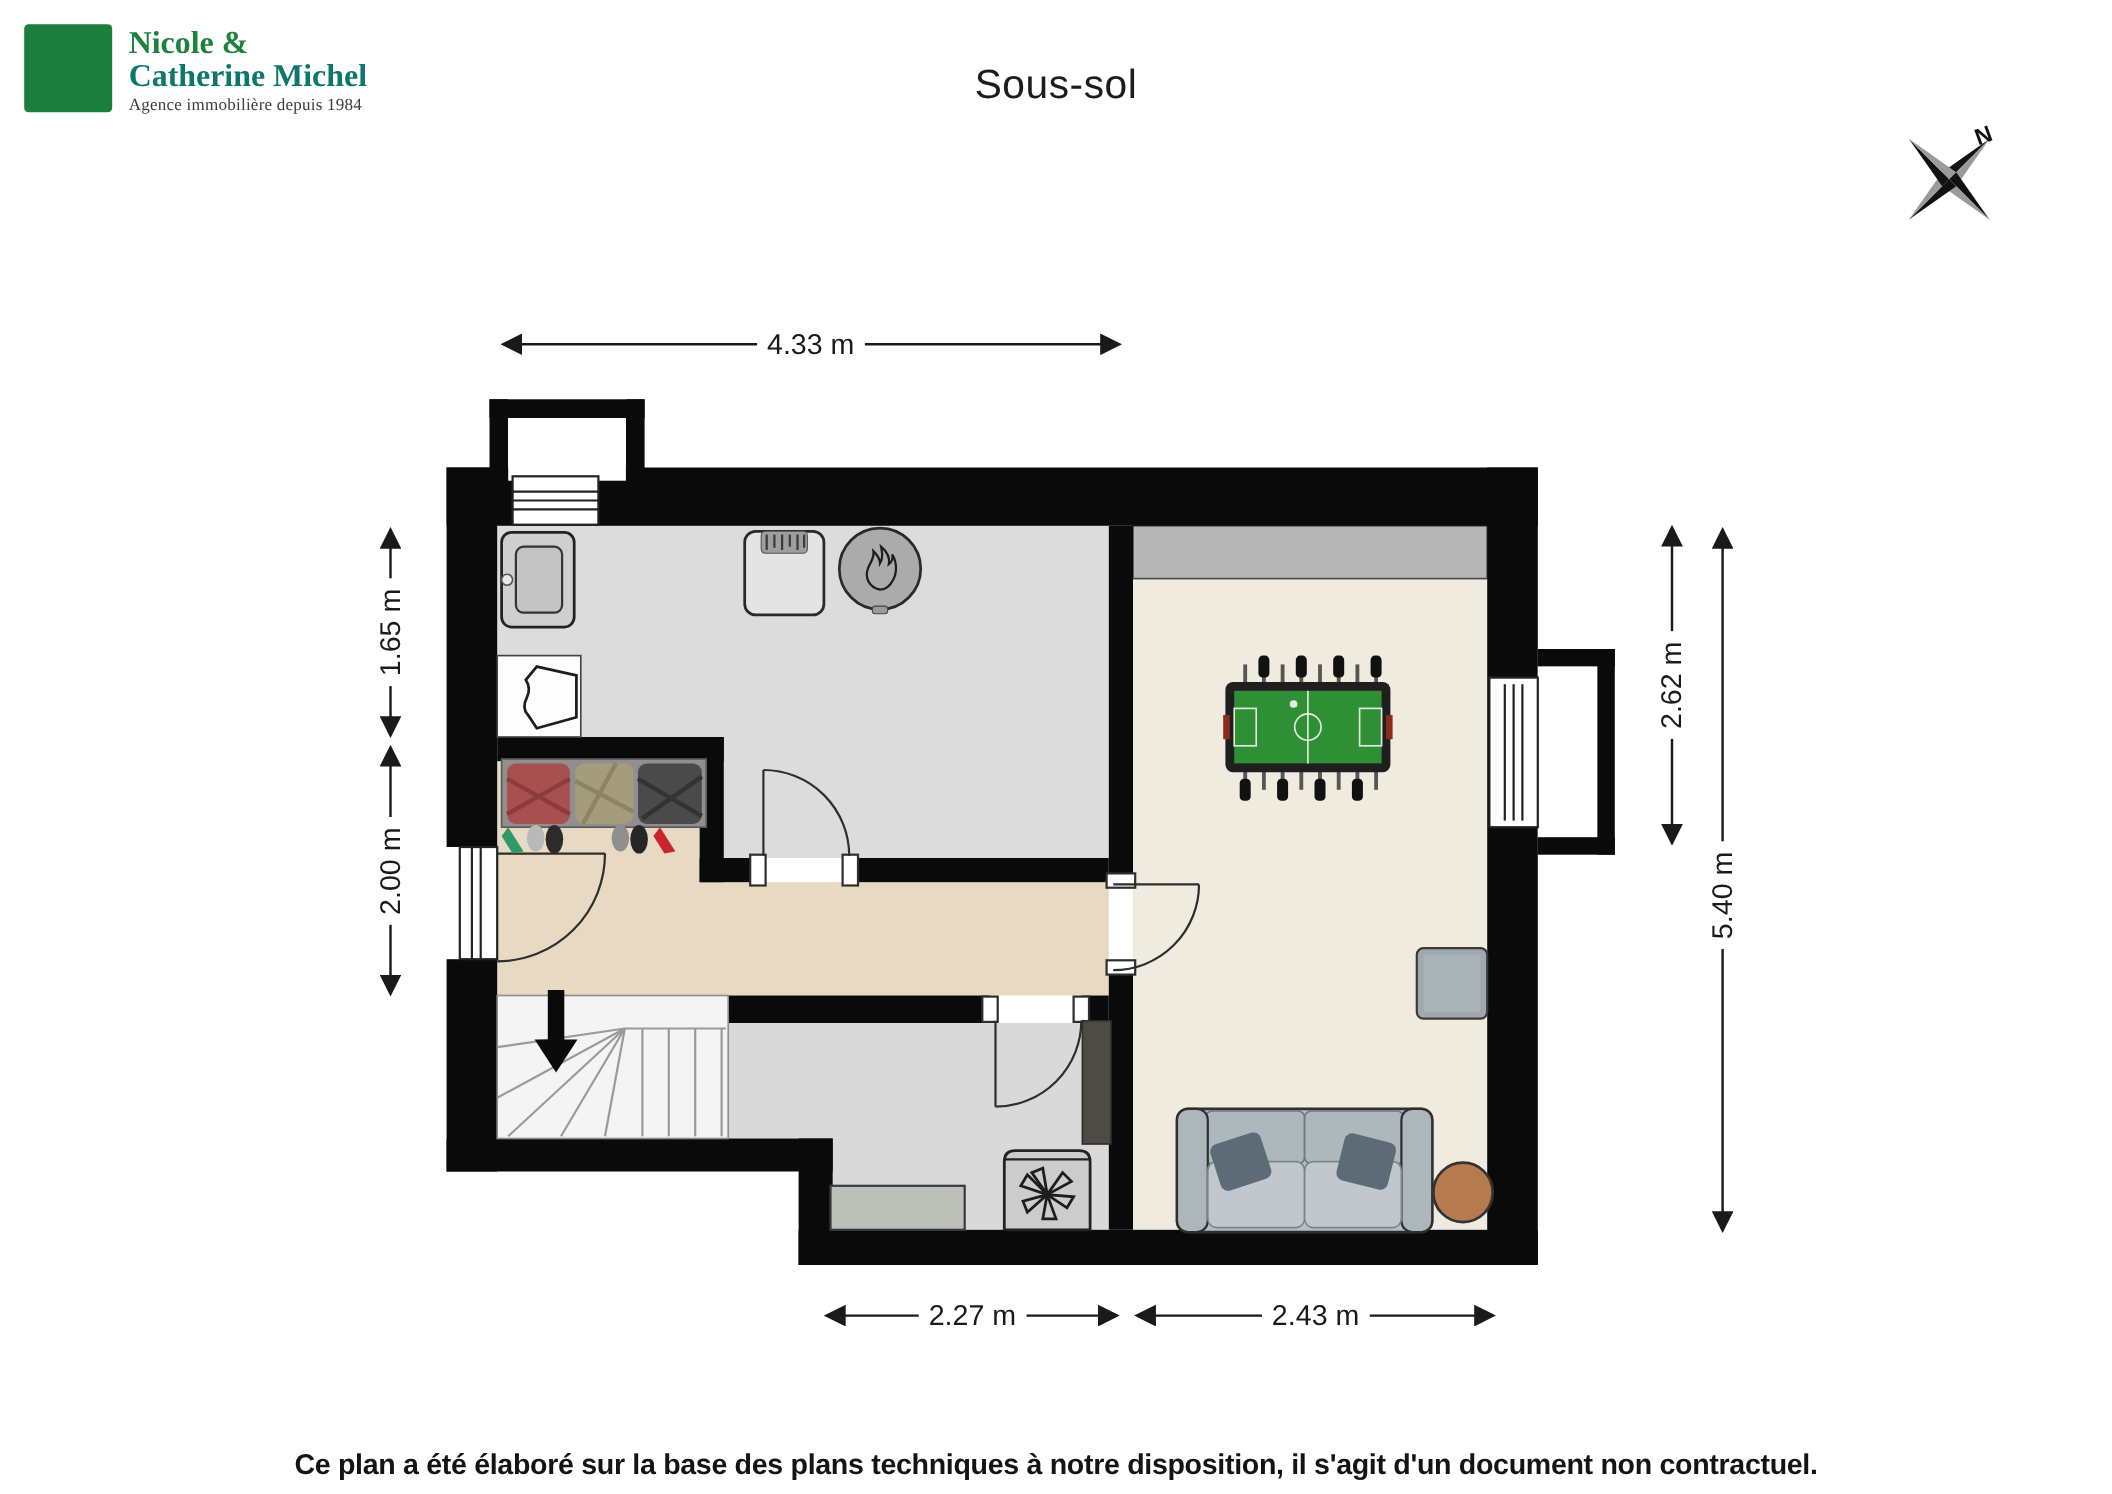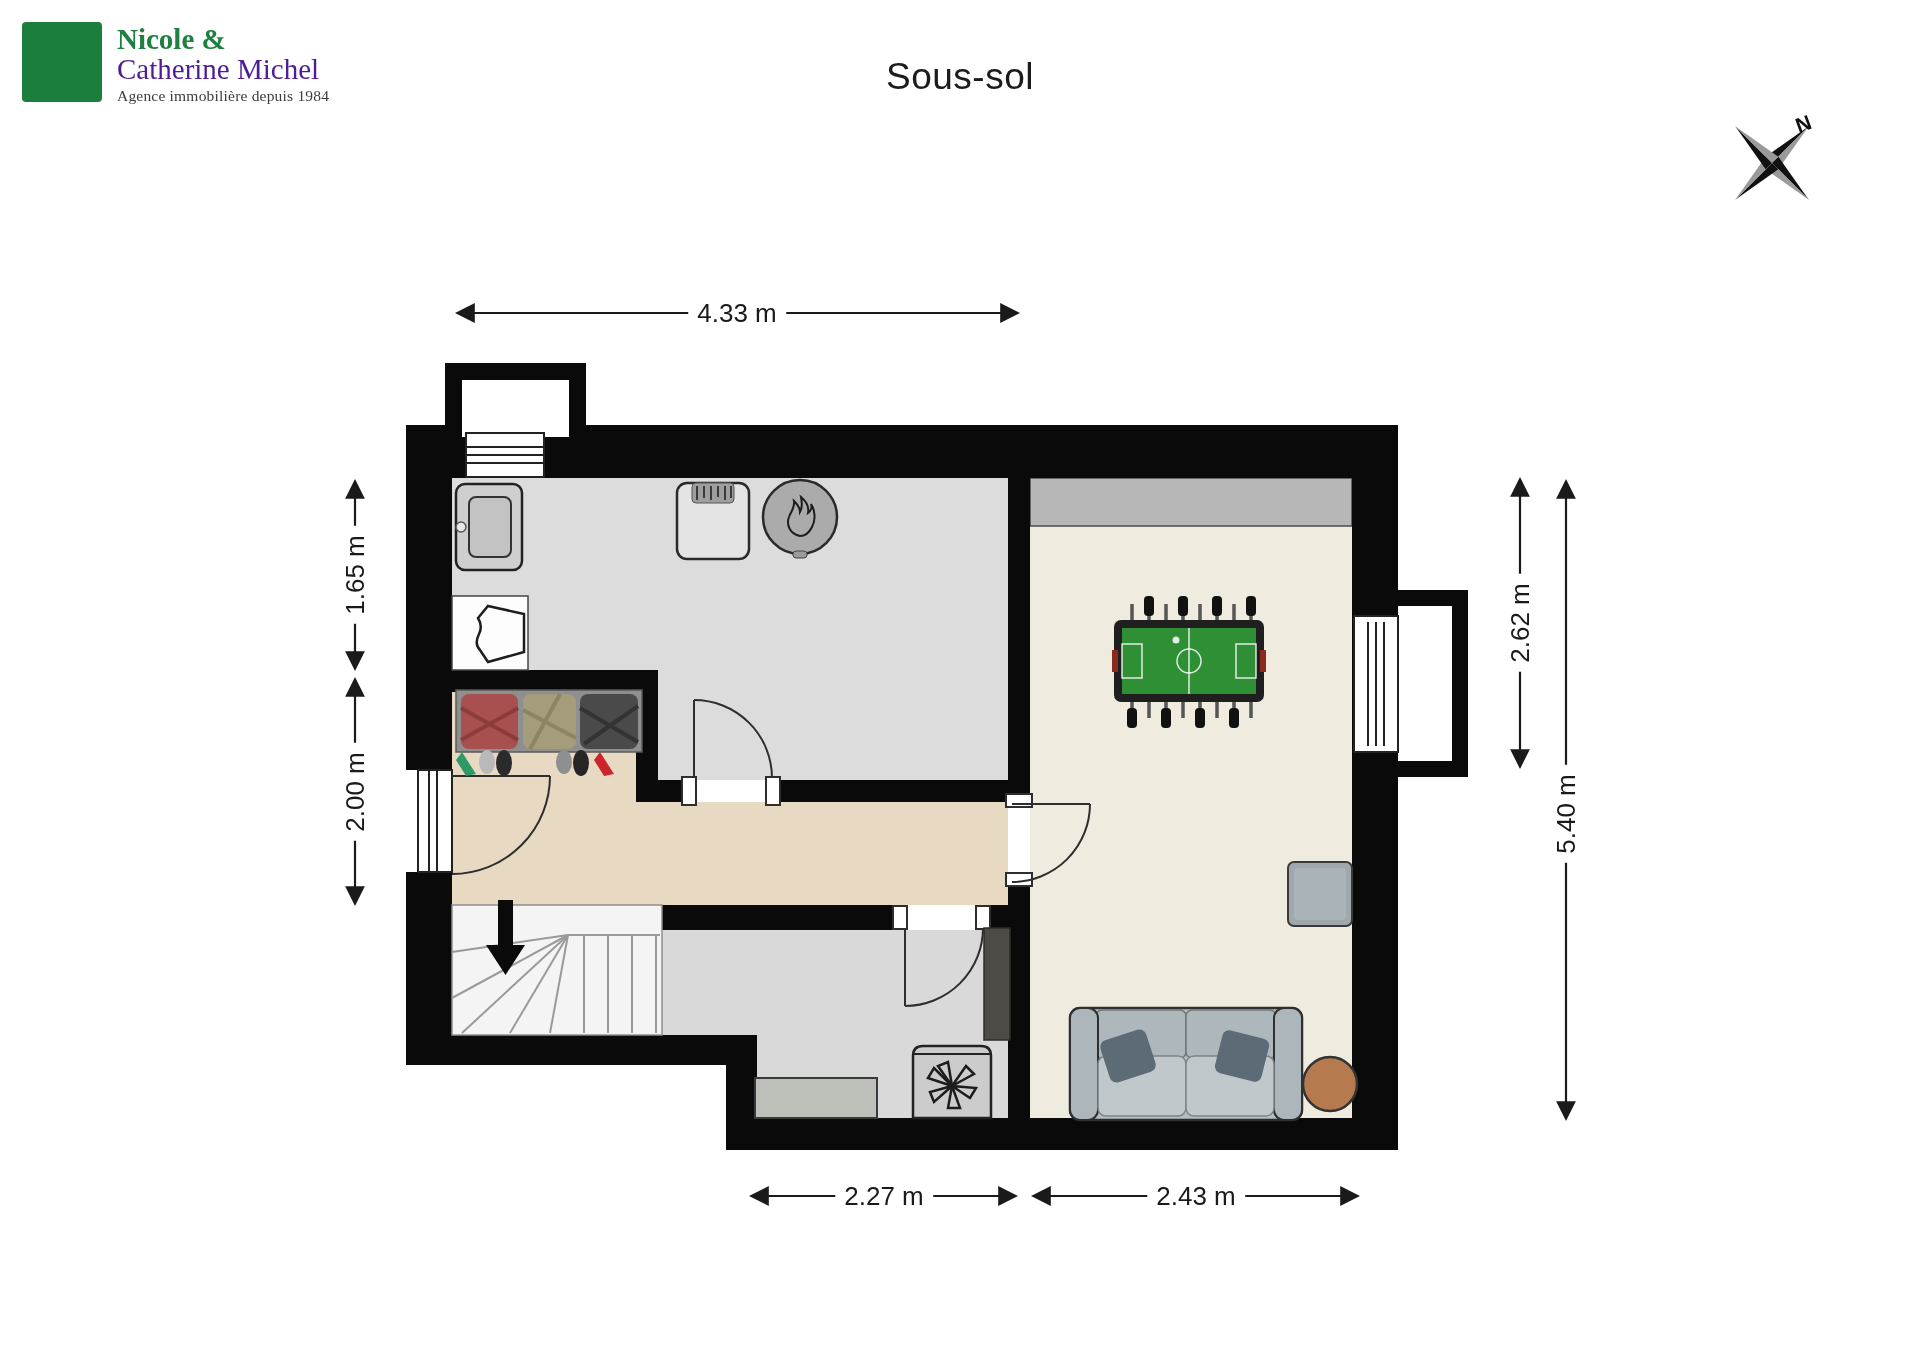--- a/index.html
+++ b/index.html
@@ -4,21 +4,21 @@
 <style>
   html,body{margin:0;padding:0;background:#ffffff;}
   #stage{position:relative;width:1920px;height:1358px;background:#ffffff;overflow:hidden;
          font-family:"Liberation Sans",sans-serif;}
   svg{position:absolute;left:0;top:0;}
 
   
   .logo-box{position:absolute;left:22px;top:22px;width:80px;height:80px;background:#1b7e3c;border-radius:4px;}
   .logo-text{position:absolute;left:117px;top:24px;font-family:"Liberation Serif",serif;line-height:1.05;}
   .logo-l1{font-size:29px;font-weight:bold;color:#1f8040;}
-  .logo-l2{font-size:29px;font-weight:normal;color:#4c1d95;}
+  .logo-l2{font-size:29px;font-weight:bold;color:#0f766e;}
   .logo-tag{font-size:15.5px;color:#3c3c3c;margin-top:3px;letter-spacing:.2px;}
   .title{position:absolute;left:50%;top:56px;transform:translateX(-50%);
          font-size:37px;color:#1c1c1c;letter-spacing:.5px;}
   .north-label{position:absolute;left:1796px;top:112px;font-size:21px;font-weight:bold;color:#111;
                transform:rotate(-20deg);}
 
   
   .dim{position:absolute;font-size:26px;color:#1a1a1a;background:#ffffff;padding:0 9px;white-space:nowrap;}
   .dim.h{transform:translate(-50%,-50%);}
   .dim.v{transform:translate(-50%,-50%) rotate(-90deg);}
@@ -309,13 +309,14 @@
   <div class="north-label">N</div>
 
   <div class="dim h" style="left:737px; top:313px;">4.33 m</div>
   <div class="dim v" style="left:355px; top:575px;">1.65 m</div>
   <div class="dim v" style="left:355px; top:792px;">2.00 m</div>
   <div class="dim v" style="left:1520px;top:623px;">2.62 m</div>
   <div class="dim v" style="left:1566px;top:814px;">5.40 m</div>
   <div class="dim h" style="left:884px; top:1196px;">2.27 m</div>
   <div class="dim h" style="left:1196px;top:1196px;">2.43 m</div>
 
+  <div class="footer">Ce plan a été élaboré sur la base des plans techniques à notre disposition, il s'agit d'un document non contractuel.</div>
 </div>
 
 </body></html>

